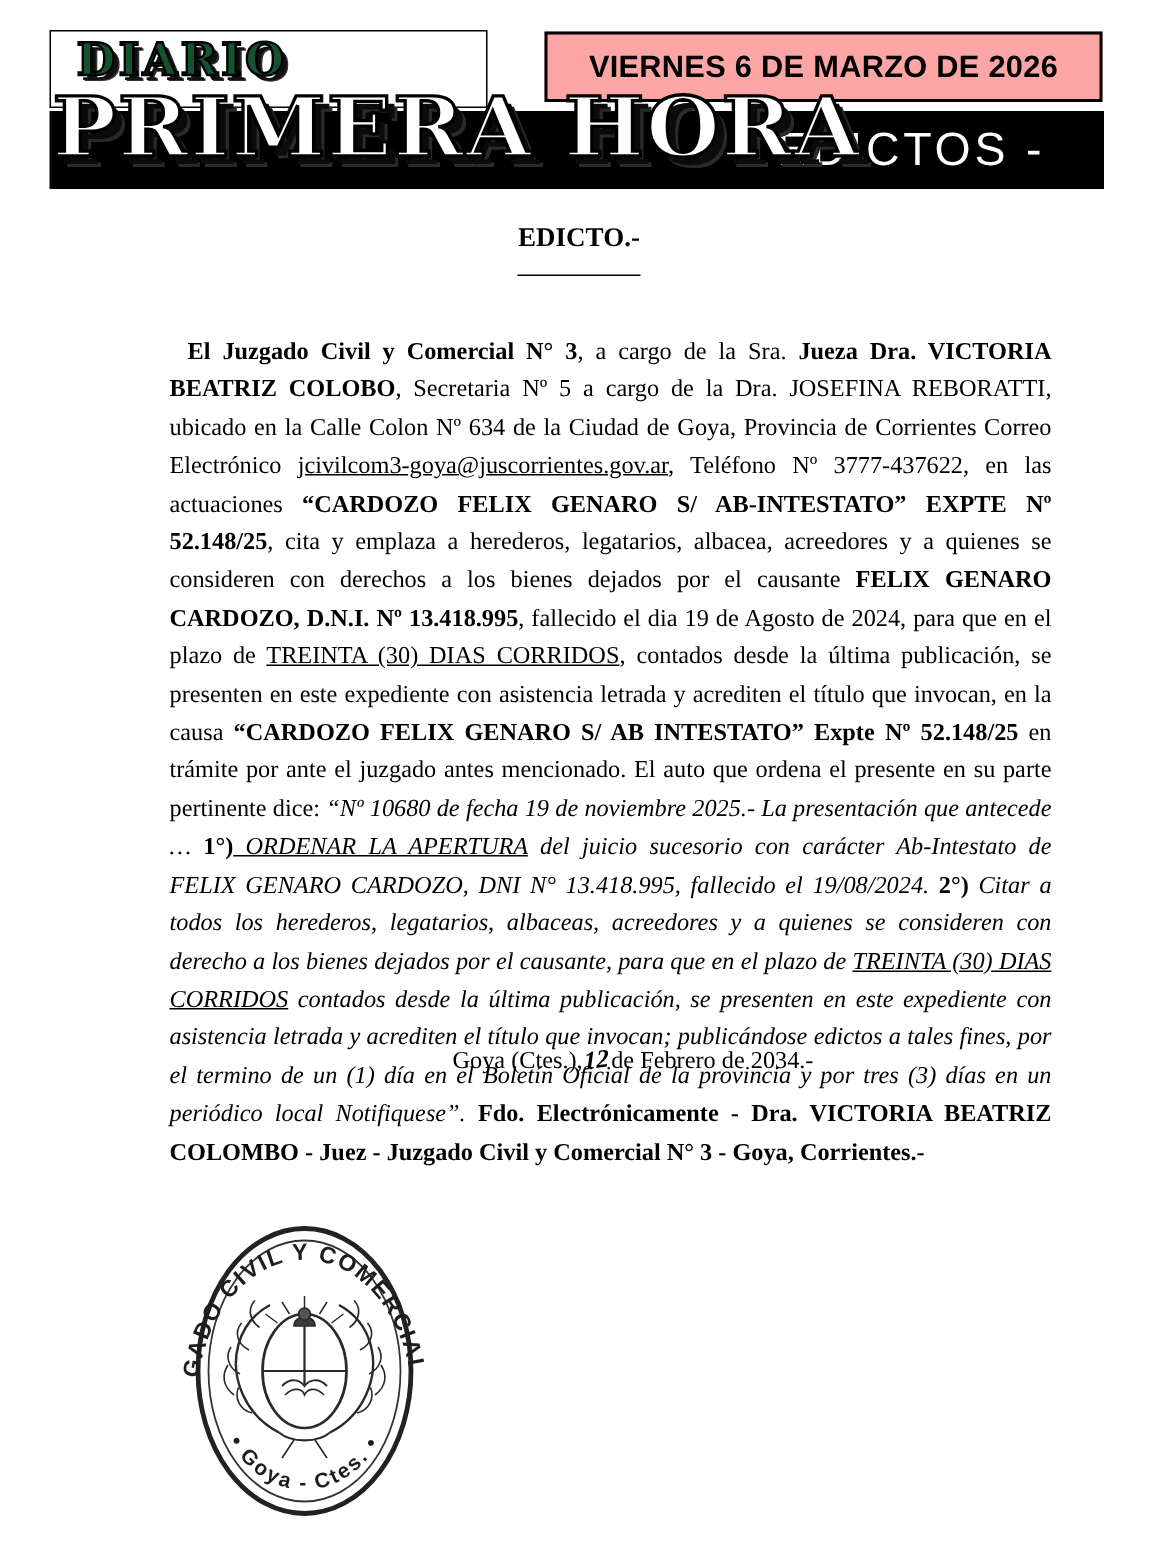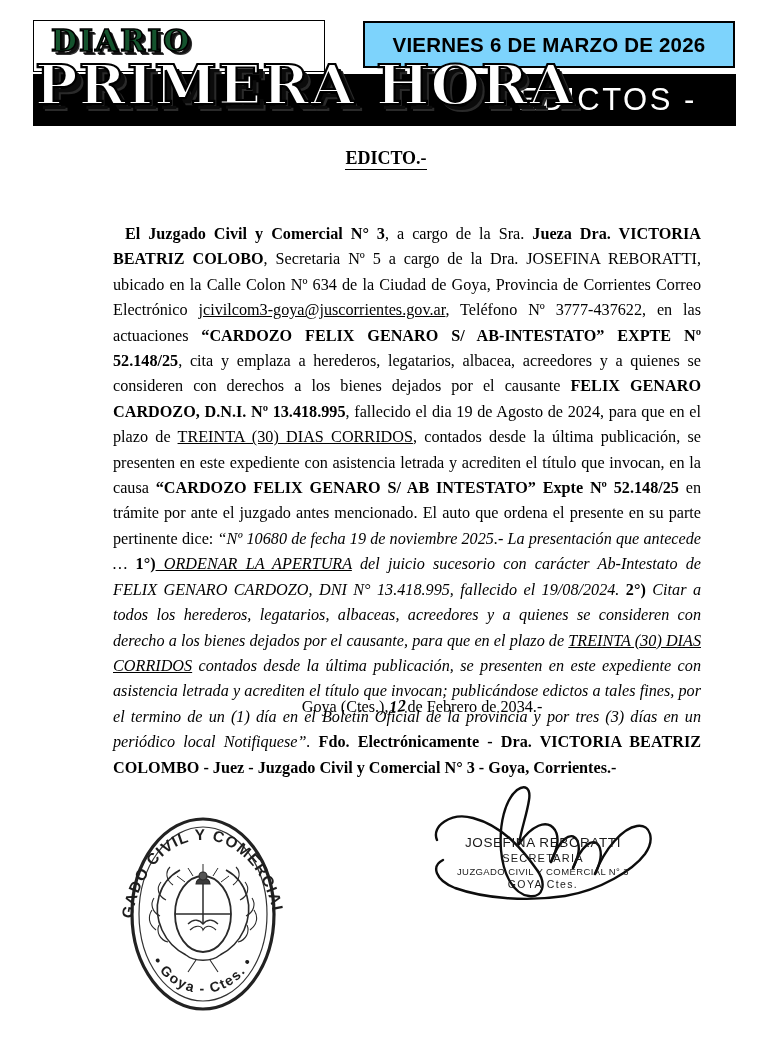--- a/index.html
+++ b/index.html
@@ -28,21 +28,21 @@
     height: 136px;
   }
   .date-box {
     position: absolute;
     left: 363px;
     top: 21px;
     width: 372px;
     height: 47px;
     border: 2px solid #000;
     box-sizing: border-box;
-    background: #7dd3fc;
+    background: #fca5a5;
     display: flex;
     align-items: center;
     justify-content: center;
     z-index: 4;
   }
   .date-box-text {
     font-family: "Liberation Sans", sans-serif;
     font-weight: bold;
     font-size: 20.5px;
     letter-spacing: 0.2px;
@@ -136,21 +136,21 @@
     left: 0;
     top: 148px;
     width: 772px;
     text-align: center;
     font-family: "Liberation Serif", serif;
     font-weight: bold;
     font-size: 18px;
   }
   .doc-title span {
     border-bottom: 1.6px solid #000;
-    padding-bottom: 1px;
+    padding-bottom: 15px;
   }
 
   .body-text {
     position: absolute;
     left: 113px;
     top: 222px;
     width: 588px;
     font-family: "Liberation Serif", serif;
     font-size: 16.2px;
     line-height: 25.4px;
@@ -318,35 +318,14 @@
         <path d="M78,72 C78,64 92,64 92,72 Z" fill="#3a3a3a" stroke="#2a2a2a"></path>
 
         <g stroke="#2a2a2a" stroke-width="1">
           <path d="M85,62 L85,52 M75,64 L70,56 M95,64 L100,56 M67,70 L59,64 M103,70 L111,64"></path>
         </g>
         <circle cx="85" cy="64" r="4" fill="#555" stroke="#2a2a2a"></circle>
       </g>
     </svg>
   </div>
 
-  <div class="signature">
-    <svg width="235" height="135" viewBox="0 0 235 135" aria-hidden="true">
-      <g fill="none" stroke="#0d0d0d" stroke-width="2.4" stroke-linecap="round">
-        <path d="M12,62 C6,48 26,34 48,40 C78,48 98,72 112,92 C122,106 118,120 104,118
-                 C88,116 78,96 76,72 C74,46 80,22 92,12 C100,6 106,10 104,22
-                 C102,36 96,52 94,66"></path>
-        <path d="M94,66 C106,48 122,40 130,52 C136,62 130,76 126,84"></path>
-        <path d="M126,84 C134,62 146,52 152,62 C156,70 152,82 148,90"></path>
-        <path d="M148,90 C156,68 168,58 174,68 C178,76 174,88 170,96"></path>
-        <path d="M170,96 C180,70 198,50 212,48 C226,46 230,62 220,76
-                 C208,92 176,112 140,118 C100,124 58,120 30,110
-                 C10,102 6,88 18,82"></path>
-      </g>
-    </svg>
-    <div class="sig-stamp">
-      <div class="sig-name">JOSEFINA REBORATTI</div>
-      <div class="sig-role">SECRETARIA</div>
-      <div class="sig-court">JUZGADO CIVIL Y COMERCIAL N° 3</div>
-      <div class="sig-city">GOYA  Ctes.</div>
-    </div>
-  </div>
 
 </div>
 
 </body></html>

